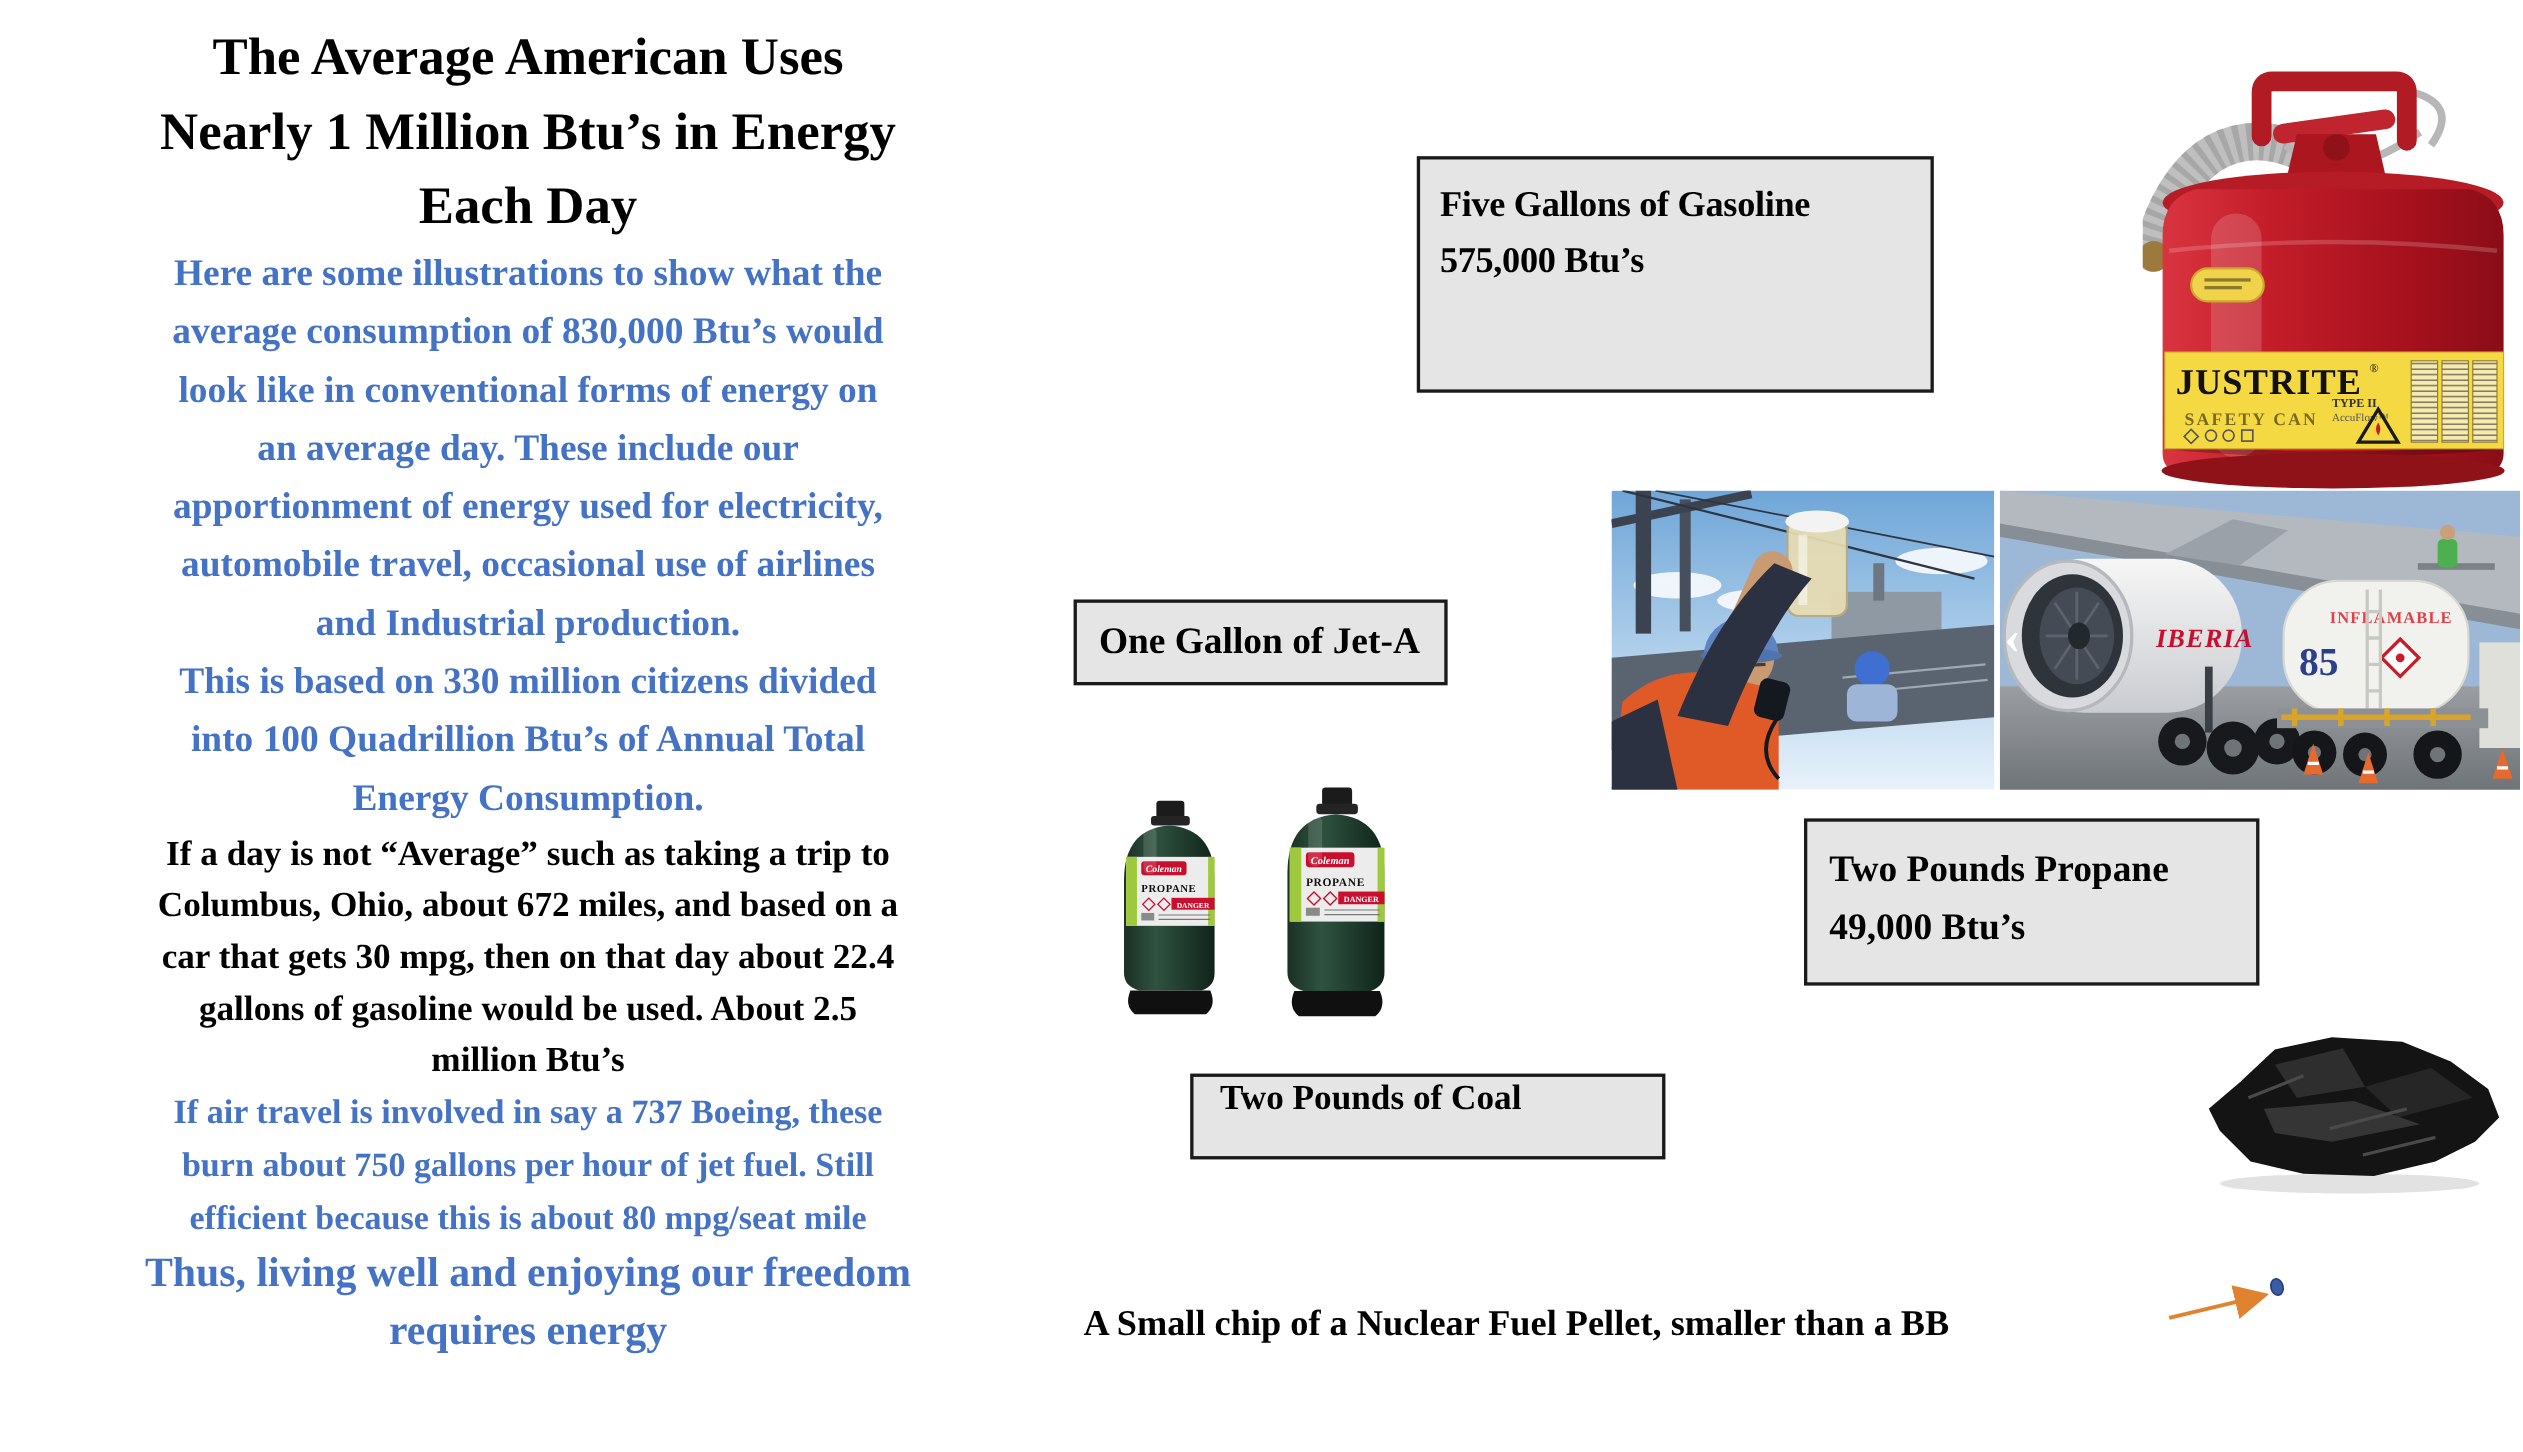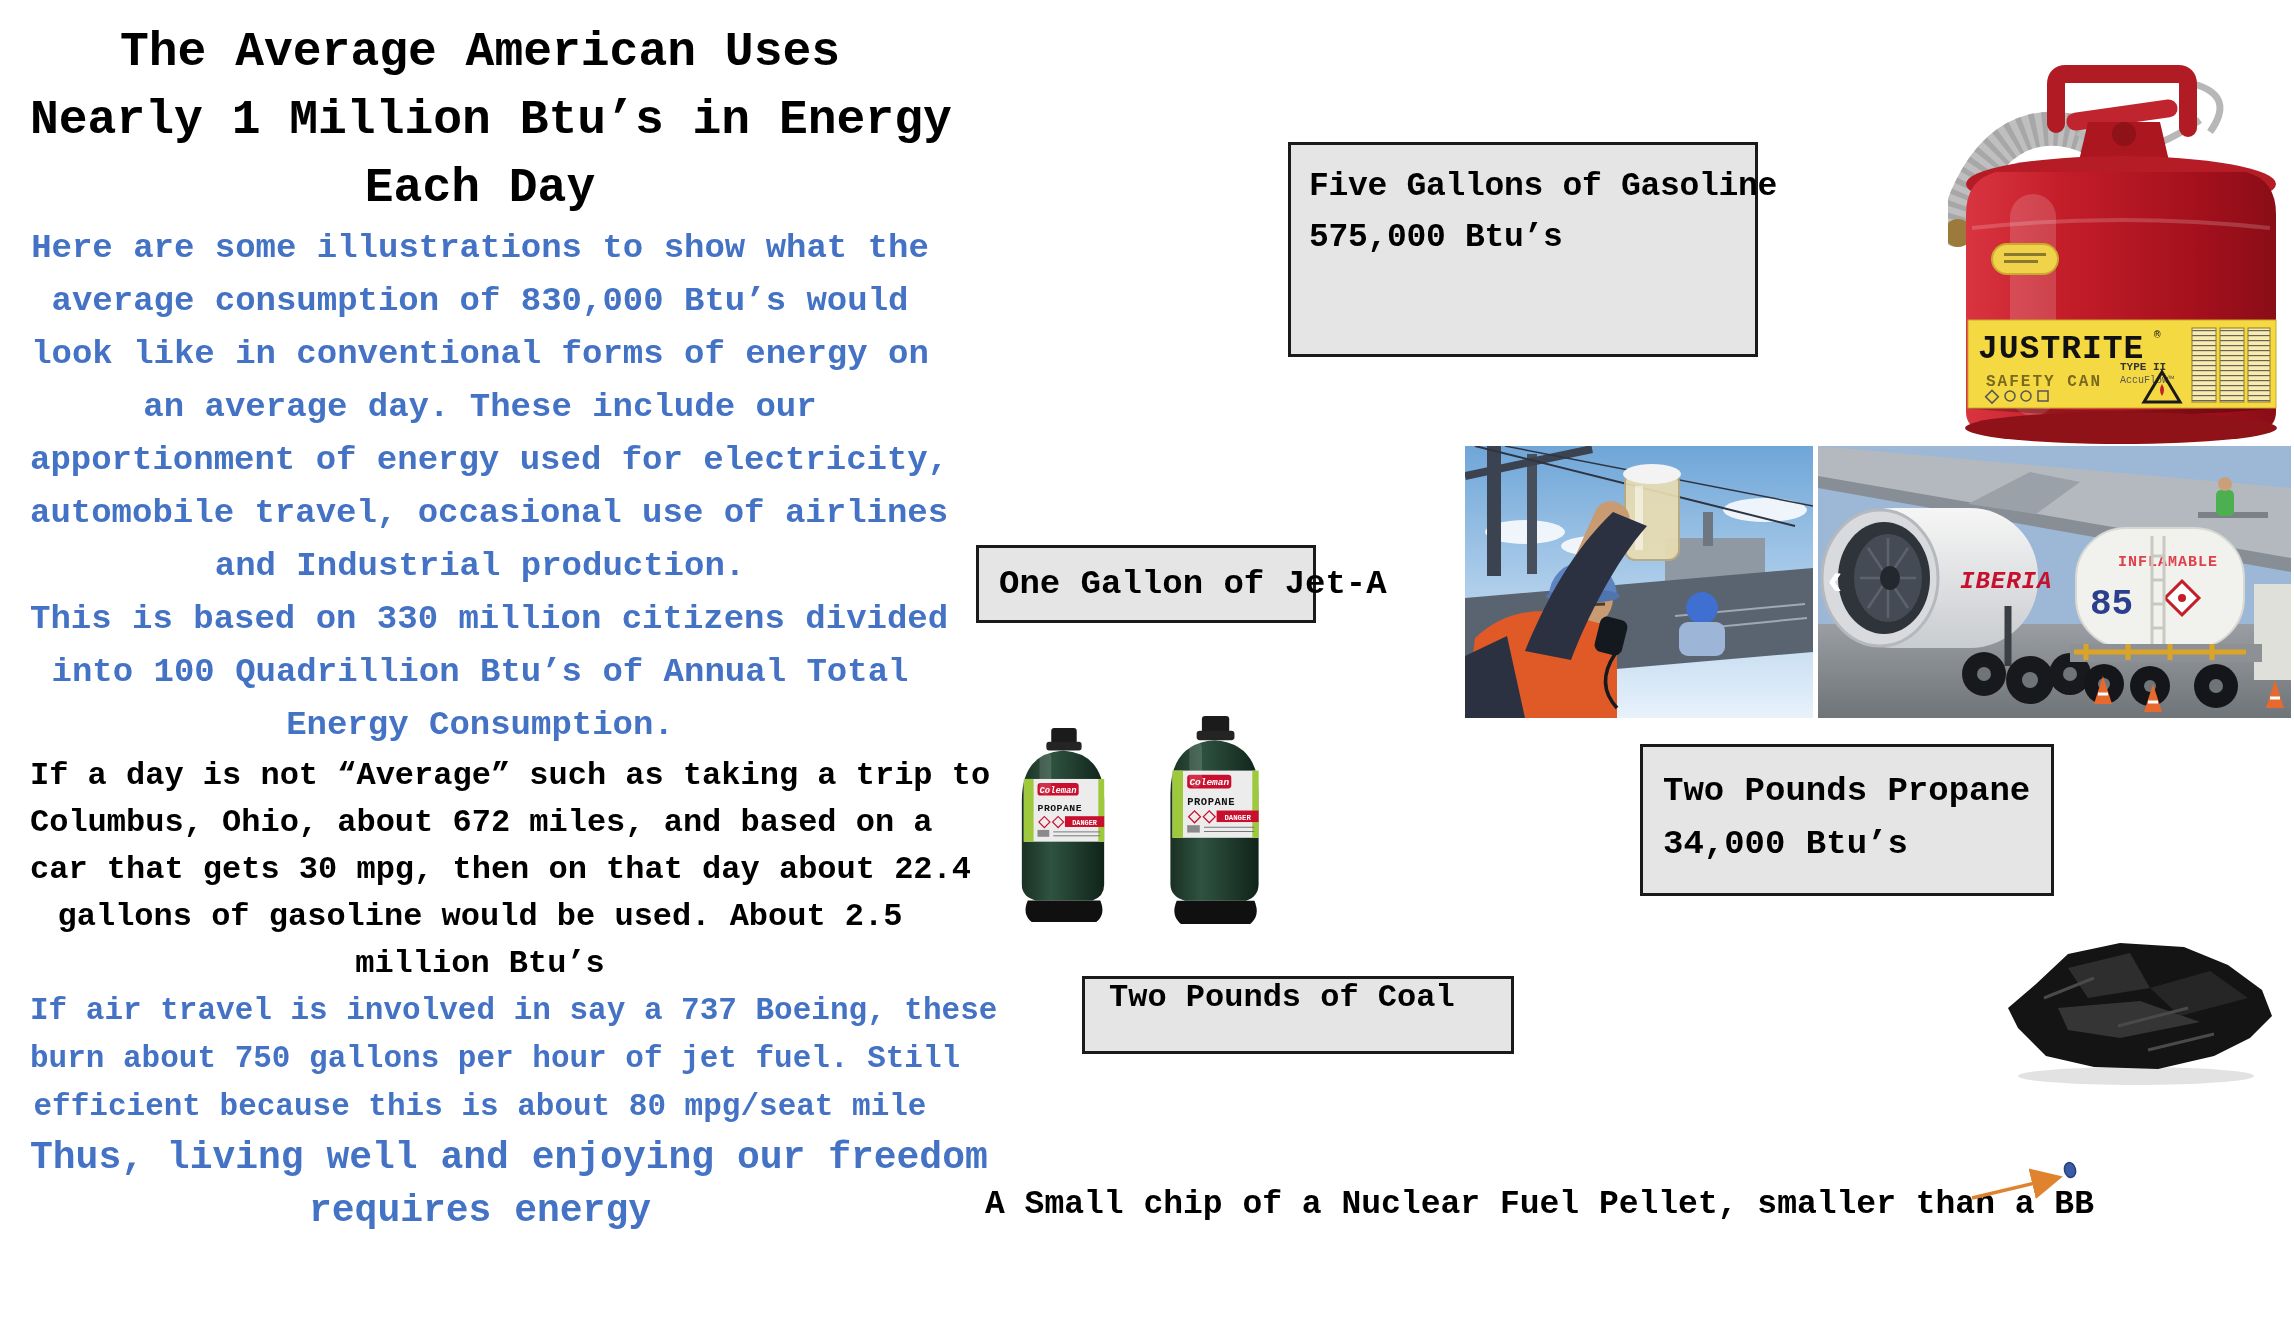--- a/index.html
+++ b/index.html
@@ -1,17 +1,17 @@
 <!DOCTYPE html>
 <html><head>
 <meta charset="utf-8">
 <style>
   html,body{margin:0;padding:0;background:#fff;}
   .slide{position:relative;width:2294px;height:1320px;background:#ffffff;overflow:hidden;
-         font-family:Liberation Mono, monospace;}
+         font-family:Liberation Serif, serif;}
   
   .left-col{position:absolute;left:30px;top:18px;width:900px;text-align:center;}
   .left-col h1,.left-col p{margin:0;font-weight:bold;white-space:nowrap;}
   .title{font-size:48px;line-height:68px;color:#000;}
   .blue{color:#4472C4;}
   .blue.lg{font-size:34px;line-height:53px;}
   .black-para{font-size:32px;line-height:47px;color:#000;}
   .blue.md{font-size:31px;line-height:48px;}
   .blue.xl{font-size:38px;line-height:53px;}
   
@@ -51,21 +51,21 @@
     <div class="bl">Five Gallons of Gasoline</div>
     <div class="bl">575,000 Btu’s</div>
   </div>
 
   <div class="callout-box box-jeta">
     <div class="bl">One Gallon of Jet-A</div>
   </div>
 
   <div class="callout-box box-propane">
     <div class="bl">Two Pounds Propane</div>
-    <div class="bl">34,000 Btu’s</div>
+    <div class="bl">49,000 Btu’s</div>
   </div>
 
   <div class="callout-box box-coal">
     <div class="bl">Two Pounds of Coal</div>
   </div>
 
   <div class="nuclear-label">A Small chip of a Nuclear Fuel Pellet, smaller than a BB</div>
 
   <svg class="art art-gascan" width="346" height="428" viewBox="0 0 346 428">
     <defs>

